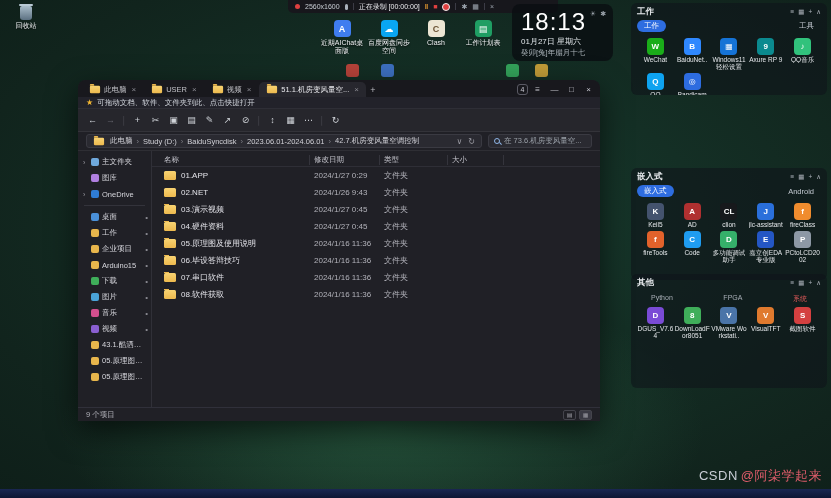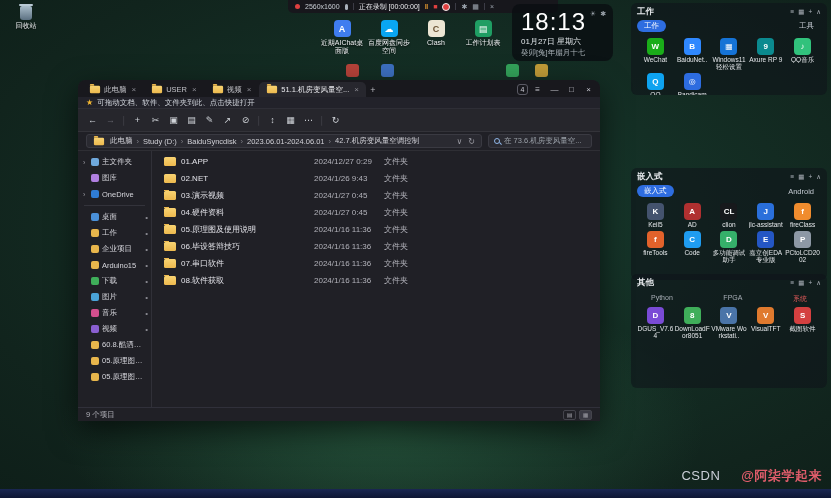--- a/index.html
+++ b/index.html
@@ -7,21 +7,21 @@
     font-family:"Liberation Sans","DejaVu Sans",sans-serif}
   .stage{position:relative;width:831px;height:498px;overflow:hidden;
     background:
       radial-gradient(520px 240px at 46% 86%, rgba(74,165,110,.30), transparent 62%),
       radial-gradient(900px 520px at 55% 45%, #173a2d 0%, #11241d 55%, #0a1713 100%);}
   
   .taskbar{position:absolute;left:0;bottom:0;width:100%;height:9px;
     background:linear-gradient(#1a2752,#0d1633)}
   
   .watermark{position:absolute;right:9px;bottom:13px;font-size:13px;color:#c9ced6;letter-spacing:.5px}
-  .watermark b{color:#e05d6b;font-weight:bold;margin-left:21px}
+  .watermark b{color:#e05d6b;font-weight:normal;margin-left:3px}
   
   .recycle{position:absolute;left:8px;top:6px;width:36px;display:flex;flex-direction:column;align-items:center;gap:2px}
   .bin{width:12px;height:14px;background:linear-gradient(#a9bcc9,#5c7182);border-radius:2px 2px 3px 3px;position:relative}
   .bin::before{content:"";position:absolute;left:-1px;top:-2px;width:14px;height:2px;background:#b9c9d4;border-radius:1px}
   .dlabel{font-size:7px;line-height:7.5px;color:#eef0f2;text-align:center;
     text-shadow:0 1px 2px rgba(0,0,0,.85);max-height:15px;overflow:hidden}
   
   .recorder{position:absolute;left:288px;top:0;width:270px;height:13px;background:#17171c;
     border-radius:0 0 5px 5px;display:flex;align-items:center;gap:5px;padding:0 7px;
     font-size:7px;color:#c8cdd4;white-space:nowrap}
@@ -536,47 +536,54 @@
             </div>
             <div class="sitem">
               <span class="chev"></span>
               <span class="sico" style="background: rgb(138, 95, 209);"></span>
               <span class="lbl">视频</span>
               <span class="pin">•</span>
             </div>
             <div class="sitem">
               <span class="chev"></span>
               <span class="sico" style="background: rgb(232, 182, 76);"></span>
-              <span class="lbl">60.8.酷洒远计</span>
+              <span class="lbl">43.1.酷洒远计</span>
               <span class="pin"></span>
             </div>
             <div class="sitem">
               <span class="chev"></span>
               <span class="sico" style="background: rgb(232, 182, 76);"></span>
               <span class="lbl">05.原理图及使用</span>
               <span class="pin"></span>
             </div>
             <div class="sitem">
               <span class="chev"></span>
               <span class="sico" style="background: rgb(232, 182, 76);"></span>
               <span class="lbl">05.原理图及使用</span>
               <span class="pin"></span>
             </div>
           </div>
       </div>
 
       <div class="list">
+        <div class="lhead">
+
+        <span class="hcell">名称</span>
+            <span class="hcell">修改日期</span>
+            <span class="hcell">类型</span>
+            <span class="hcell">大小</span>
+          </div>
         <div class="rows">
 
         <div class="row">
               <span class="ncell">
                 <span class="fico" data-kind="folder"></span>
                 <span>01.APP</span>
               </span>
-              <span class="c">2024/12/27 0:29</span>
+              <span class="c">2024/1/27 0:29</span>
               <span class="c">文件夹</span>
               <span class="c"></span>
             </div>
             <div class="row">
               <span class="ncell">
                 <span class="fico" data-kind="folder"></span>
                 <span>02.NET</span>
               </span>
               <span class="c">2024/1/26 9:43</span>
               <span class="c">文件夹</span>

